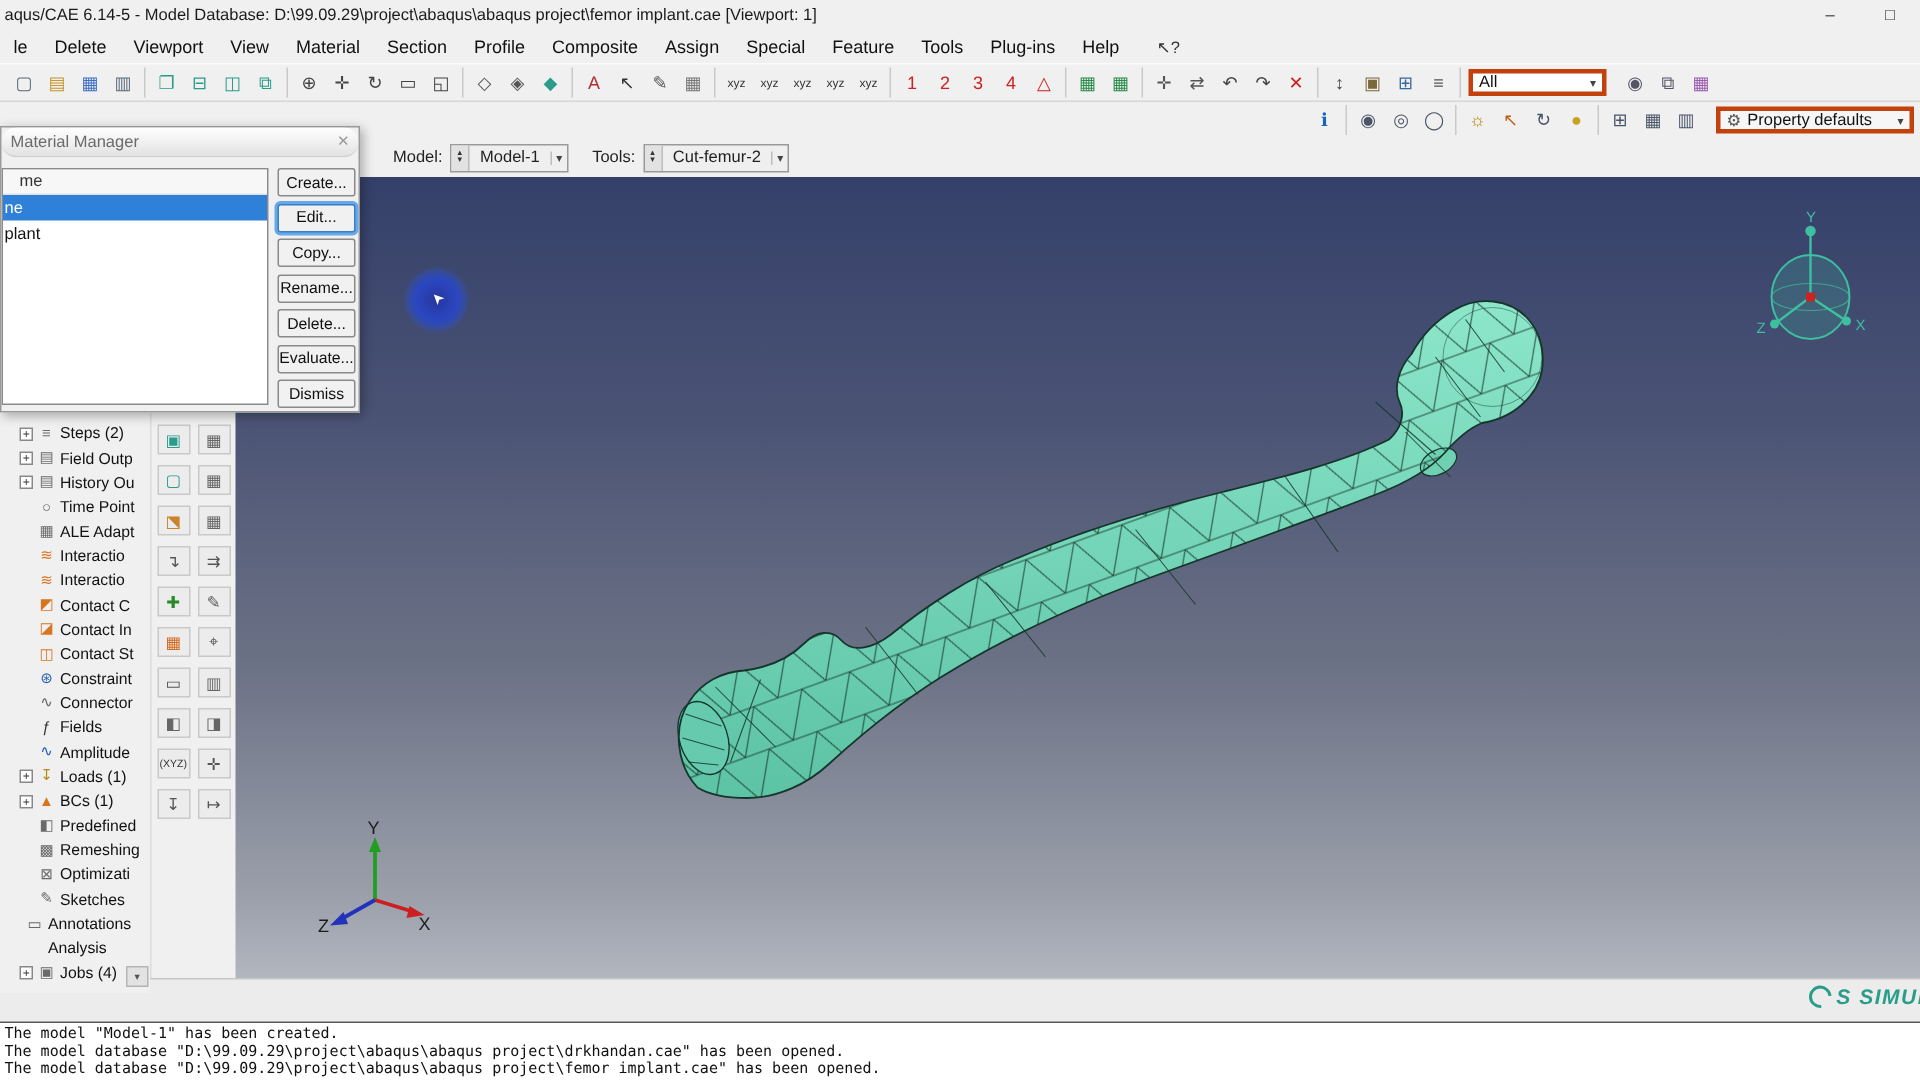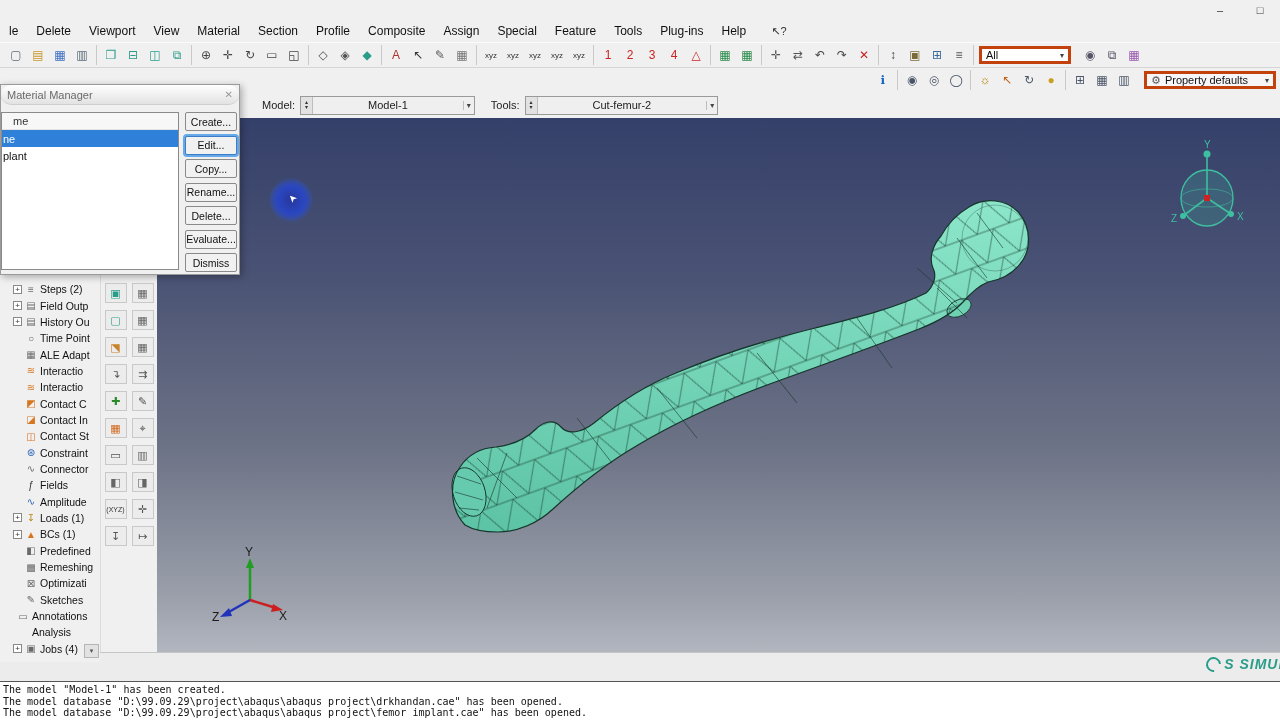--- a/index.html
+++ b/index.html
@@ -34,21 +34,21 @@
   #propdef-combo{width:132px;background:#f6f6f6;margin-left:6px;}
   .gear{font-size:11px;color:#555;margin-right:4px;}
   .spacer{flex:1;}
 
   
   .contextbar{position:absolute;left:0;top:92px;width:100%;height:26px;background:#f0f0f0;
               display:flex;align-items:center;font-size:11px;color:#222;}
   .ctx-model-label{margin-left:262px;}
   .ctx-part-label{margin-left:16px;}
   .spin-combo{display:flex;align-items:center;height:19px;border:1px solid #9a9a9a;background:#efefef;
-              margin-left:5px;font-size:11px;box-sizing:border-box;gap:48px;}
+              margin-left:5px;font-size:11px;box-sizing:border-box;}
   .spin{width:11px;height:100%;display:flex;flex-direction:column;align-items:center;justify-content:center;
         font-size:6px;line-height:5px;color:#333;background:#e2e2e2;border-right:1px solid #bdbdbd;}
   .spin-combo .val{padding:0 7px;white-space:nowrap;}
   .spin-combo .darrow{font-size:8px;color:#444;padding:0 3px;border-left:1px solid #bdbdbd;}
 
   
   #tree{position:absolute;left:0;top:118px;width:100px;height:544px;background:#f0f0f0;
         overflow:hidden;padding-top:163px;box-sizing:border-box;z-index:2;}
   .tree-row{display:flex;align-items:center;height:16.35px;padding-left:13px;font-size:10.5px;color:#111;white-space:nowrap;}
   .exp{width:9px;height:9px;border:1px solid #888;background:#fff;font-size:8px;line-height:7px;
@@ -100,20 +100,21 @@
   .mm-row.selected{background:#2f80d8;color:#fff;}
   .mm-btns{position:absolute;left:184px;top:27px;width:52px;display:flex;flex-direction:column;gap:4.5px;}
   .mm-btn{height:19px;background:#f1f1f1;border:1px solid #8a8a8a;border-radius:2px;font-size:10.5px;color:#111;
           display:flex;align-items:center;justify-content:center;font-family:inherit;box-sizing:border-box;}
   .mm-btn.focus{box-shadow:0 0 0 2px #66a8e8;border-color:#3a7ec8;}
 </style>
 </head>
 <body>
 
 <div class="titlebar">
+  <span class="title-text">aqus/CAE 6.14-5 - Model Database: D:\99.09.29\project\abaqus\abaqus project\femor implant.cae  [Viewport: 1]</span>
   <span class="win-btns">
     <span class="win-btn">–</span>
     <span class="win-btn">□</span>
   </span>
 </div>
 
 <div class="menubar">
   <div id="menu-host">
 
       <span class="menu-item">le</span>

